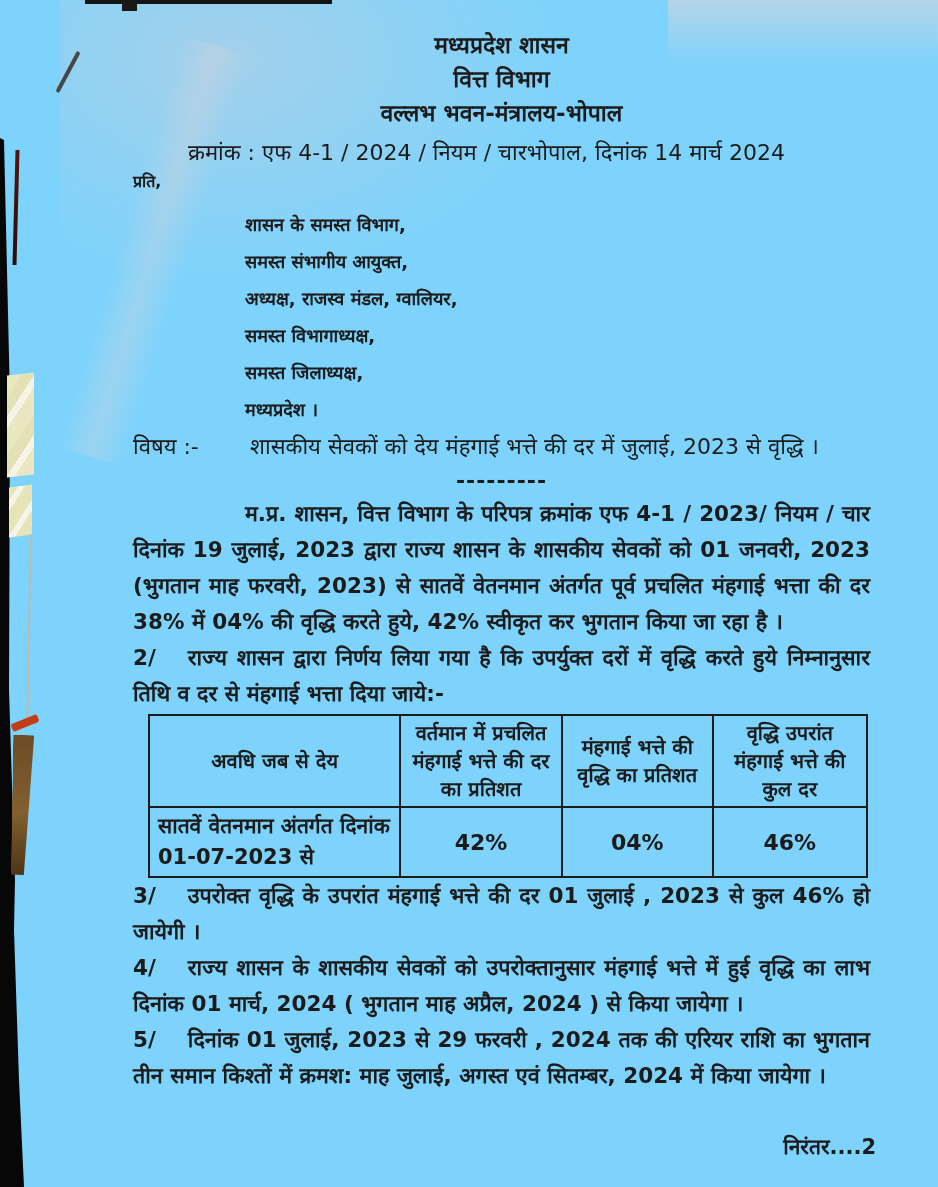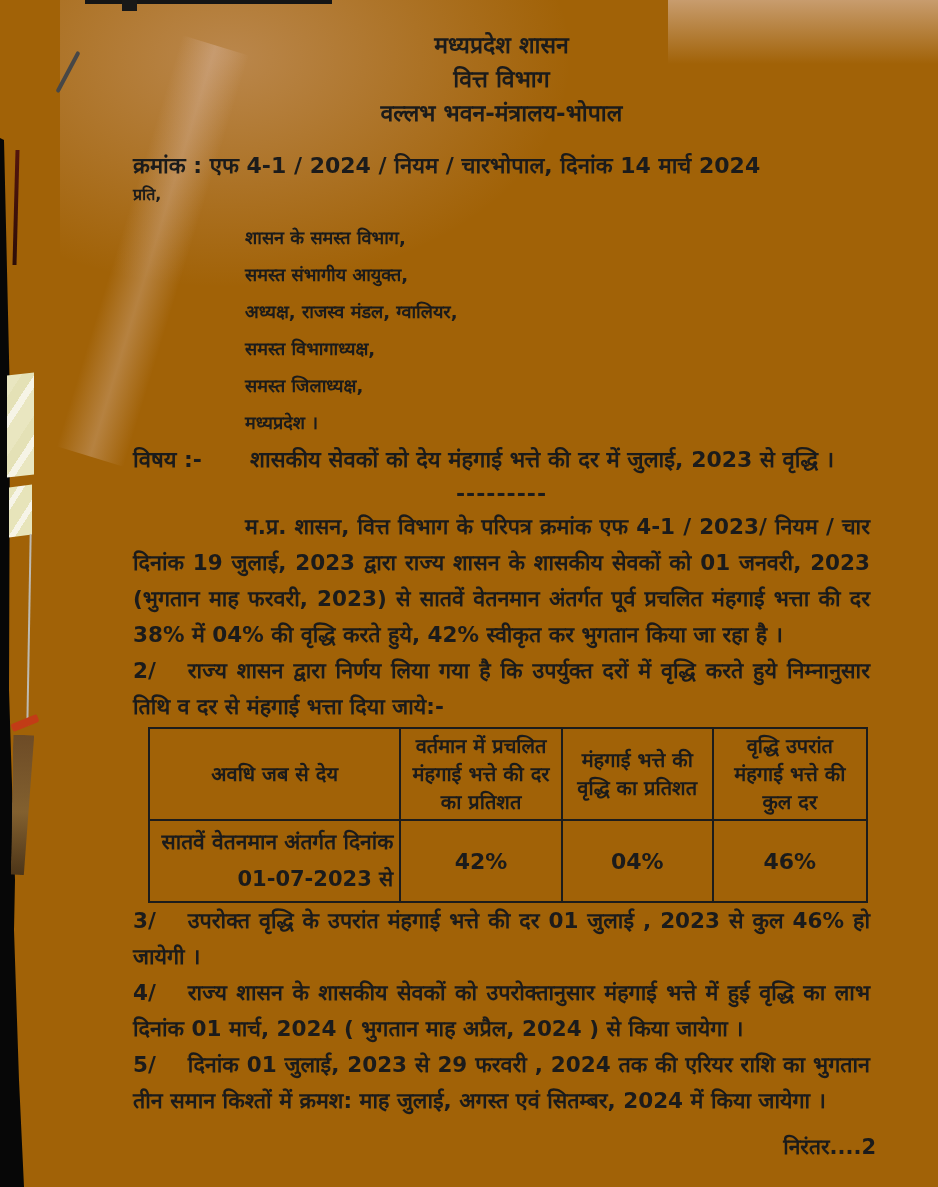--- a/index.html
+++ b/index.html
@@ -1,21 +1,21 @@
 <!DOCTYPE html>
 <html><head>
 <meta charset="utf-8">
 <style>
   * { box-sizing: border-box; }
   html, body { margin: 0; padding: 0; background: #404040; }
   .page {
     position: relative;
     width: 938px; height: 1187px;
     margin: 0 auto;
-    background: #a16207;
+    background: #7dd3fc;
     overflow: hidden;
     font-family: "DejaVu Sans", "Liberation Sans", sans-serif;
     color: #1b1b1b;
   }
   
   .artifact { position: absolute; pointer-events: none; }
   .edge-black {
     left: 0; top: 0; width: 30px; height: 1187px; background: #070707;
     clip-path: polygon(0px 138px, 4px 140px, 10px 400px, 9px 690px, 15px 880px, 14px 930px, 19px 1080px, 24px 1187px, 0px 1187px);
   }
@@ -58,36 +58,36 @@
   .smudge-diag {
     left: 118px; top: 36px; width: 70px; height: 430px;
     background: linear-gradient(90deg, rgba(236,212,212,0) , rgba(236,212,212,0.28), rgba(236,212,212,0));
     transform: rotate(17deg);
   }
   
   .content {
     position: absolute; left: 133px; top: 28px; width: 737px; z-index: 2;
   }
   .center-head { text-align: center; font-size: 23px; font-weight: 700; line-height: 34px; }
-  .ref-row { display: flex; justify-content: flex-start; margin-top: 15px; font-size: 22px; font-weight: 700; height: 38px; align-items: center; }
+  .ref-row { display: flex; justify-content: center; margin-top: 2px; font-size: 22px; font-weight: 400; height: 38px; align-items: center; }
   .ref-date { padding-right: 30px; }
   .salutation { font-size: 16px; font-weight: 700; height: 36px; }
   .addressees { margin-left: 112px; font-size: 18px; font-weight: 600; }
   .addressees div { line-height: 37px; }
-  .subject-row { display: flex; margin-top: 0px; font-size: 22px; font-weight: 700; line-height: 38px; }
+  .subject-row { display: flex; margin-top: 0px; font-size: 22px; font-weight: 400; line-height: 38px; }
   .subject-label { width: 117px; flex: none; }
   .separator { text-align: center; font-size: 22px; font-weight: 700; line-height: 30px; letter-spacing: 1px; }
   p.body-para { margin: 0; font-size: 21.5px; font-weight: 600; line-height: 36px; text-align: justify; }
   p.indent-first { text-indent: 112px; }
   .pnum { margin-right: 32px; }
   .da-table { border-collapse: collapse; margin-top: 2px; margin-left: 15px; width: 720px; }
   .da-table th, .da-table td { border: 2px solid #1c1c1c; padding: 3px 6px; }
   .da-table th { font-size: 20px; font-weight: 600; line-height: 28px; text-align: center; vertical-align: middle; }
   .da-table td { font-size: 21px; font-weight: 600; vertical-align: middle; }
-  .da-table .c1 { text-align: right; line-height: 37px; padding-left: 8px; }
+  .da-table .c1 { text-align: left; line-height: 31px; padding-left: 8px; }
   .da-table .val { text-align: center; font-size: 22px; }
   .col-period { width: 35%; } .col-cur { width: 22.5%; } .col-inc { width: 21%; } .col-tot { width: 21.5%; }
   .mt6 { margin-top: 6px; } .mt8 { margin-top: 8px; }
   .para5 { line-height: 44px; }
   .footer {
     position: absolute; top: 1132px; right: 62px; z-index: 2;
     font-size: 21px; font-weight: 600;
   }
 </style>
 </head>

